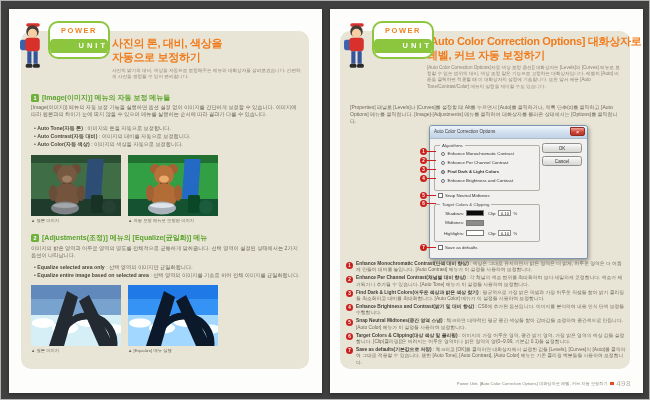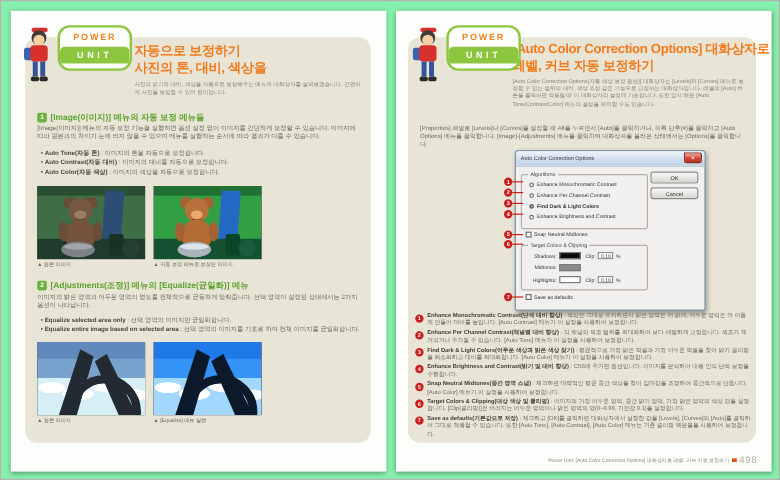--- a/index.html
+++ b/index.html
@@ -1,29 +1,29 @@
 <!DOCTYPE html>
 <html><head>
 <meta charset="utf-8">
 <style>
   html,body{margin:0;padding:0;background:#c9c8c6;font-family:"Liberation Sans","DejaVu Sans",sans-serif;}
-  .spread{position:relative;width:650px;height:400px;background:#86efac;border:1px solid #b3b2b0;box-sizing:border-box;overflow:hidden;}
+  .spread{position:relative;width:650px;height:400px;background:#404040;border:1px solid #b3b2b0;box-sizing:border-box;overflow:hidden;}
   .page{position:absolute;top:8px;width:313px;height:384px;background:#fdfdfb;box-shadow:0 1px 4px rgba(0,0,0,.4);}
   #left-page{left:8px;} #right-page{left:329px;}
   .panel{position:absolute;background:#e9e5d6;border-radius:10px;}
   #left-page .panel{left:12px;top:22px;width:288px;height:338px;}
   #right-page .panel{left:10px;top:22px;width:290px;height:338px;}
 
   
   .logo{position:absolute;display:flex;align-items:flex-start;z-index:3;}
   #left-page .logo{left:10px;top:12px;} #right-page .logo{left:13px;top:12px;}
   .mascot{width:27px;height:50px;margin-right:2px;}
   .pill{width:58px;height:34px;border:2px solid #8cc63e;border-radius:10px;background:#fff;overflow:hidden;}
   .pill .power{display:block;text-align:center;color:#f0821e;font-weight:bold;font-size:7.5px;letter-spacing:1.5px;line-height:16px;}
-  .pill .unit{display:block;text-align:center;background:#8cc63e;color:#fff;font-weight:bold;font-size:7.5px;letter-spacing:3px;line-height:14px;border-radius:4px 4px 0 0;}
+  .pill .unit{display:block;text-align:right;background:#8cc63e;color:#fff;font-weight:bold;font-size:7.5px;letter-spacing:3px;line-height:14px;border-radius:4px 4px 0 0;}
 
   .title{position:absolute;color:#f07c1e;font-weight:bold;font-size:11px;line-height:13.5px;letter-spacing:-0.3px;}
   #left-page .title{left:103px;top:28px;} #right-page .title{left:97px;top:26px;}
   .subtitle{position:absolute;color:#8a8577;font-size:4.6px;line-height:6.2px;}
   #left-page .subtitle{left:103px;top:59px;width:190px;}
   #right-page .subtitle{left:97px;top:56px;width:196px;}
 
   .sec-head{position:absolute;display:flex;align-items:center;}
   .sec-num{width:8px;height:8px;background:#6fb13c;color:#fff;font-size:5.5px;font-weight:bold;line-height:8px;text-align:center;border-radius:1.5px;margin-right:3px;}
   .sec-title{color:#5ca32e;font-weight:bold;font-size:7px;}
@@ -136,22 +136,22 @@
       <svg class="mascot" viewBox="0 0 26 44">
           <use href="#mascot-g"></use>
         </svg>
       <div class="pill">
         <span class="power">POWER</span>
         <span class="unit">UNIT</span>
       </div>
     </div>
 
     <div class="title">
+      <div>사진의 톤, 대비, 색상을</div>
       <div>자동으로 보정하기</div>
-      <div>사진의 톤, 대비, 색상을</div>
     </div>
     <div class="subtitle">사진의 밝기와 대비, 색상을 자동으로 보정해주는 메뉴와 대화상자를 살펴보겠습니다. 간편하게 사진을 보정할 수 있어 편리합니다.</div>
 
     <div class="sec-head" style="left:22px;top:84px;">
       <span class="sec-num">1</span>
       <span class="sec-title">[Image(이미지)] 메뉴의 자동 보정 메뉴들</span>
     </div>
     <div class="body-text" style="left:22px;top:95px;width:268px;">[Image(이미지)] 메뉴의 자동 보정 기능을 실행하면 옵션 설정 없이 이미지를 간단하게 보정할 수 있습니다. 이미지에 따라 원본과의 차이가 눈에 띄지 않을 수 있으며 메뉴를 실행하는 순서에 따라 결과가 다를 수 있습니다.</div>
 
     <div class="bullets" style="left:25px;top:115px;width:266px;">

